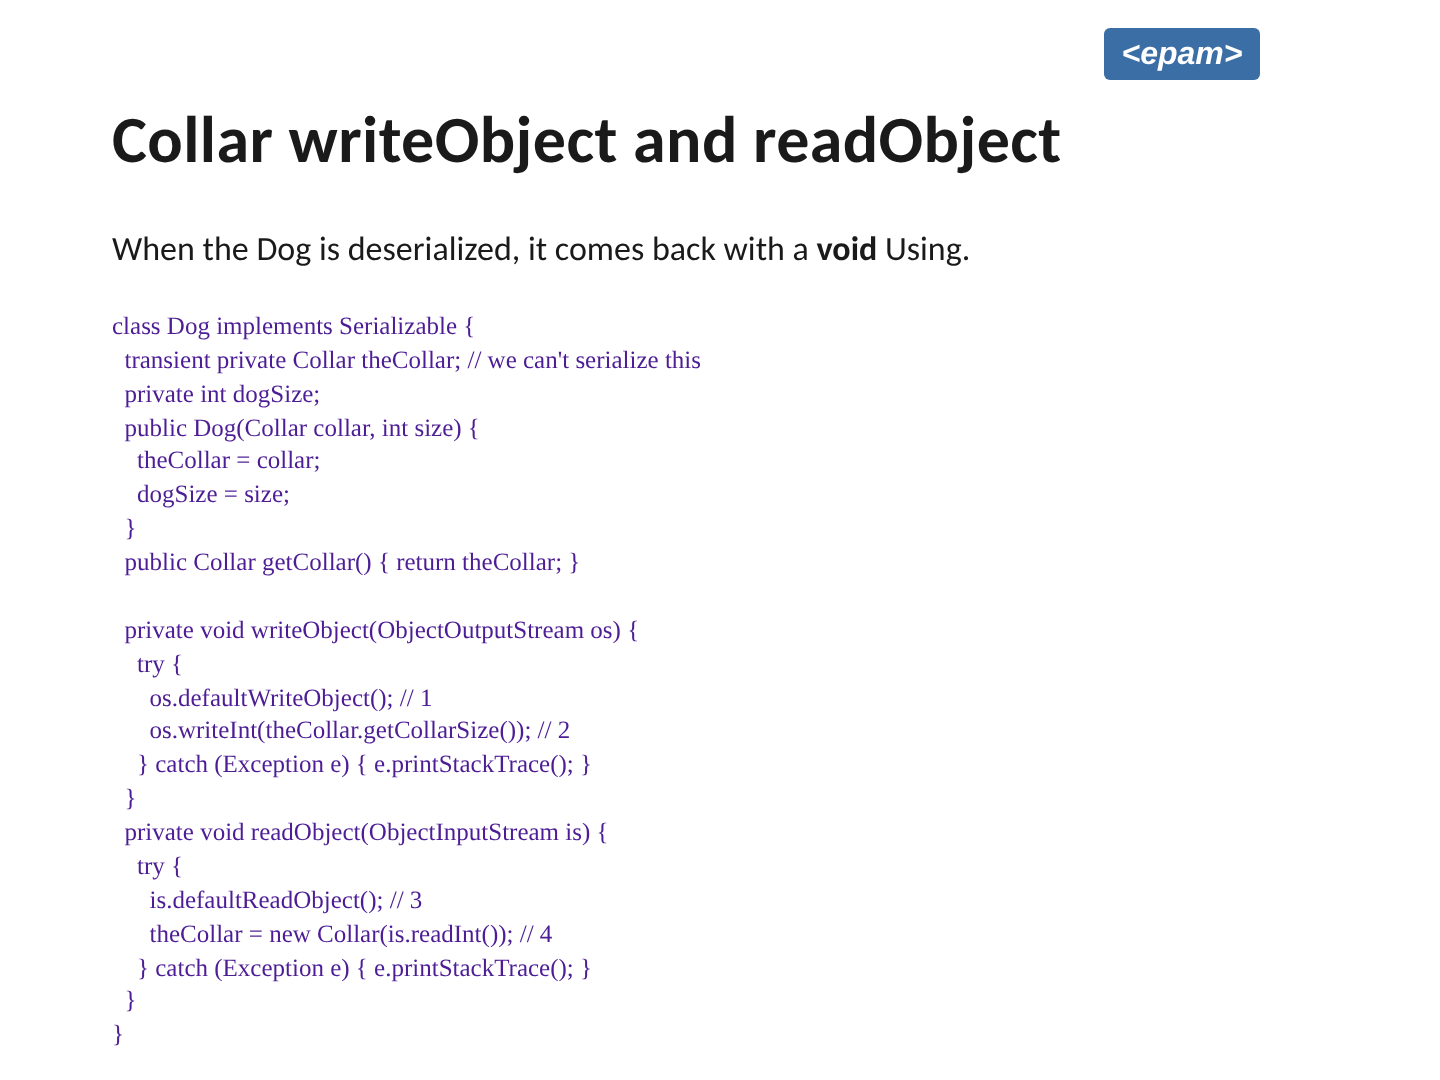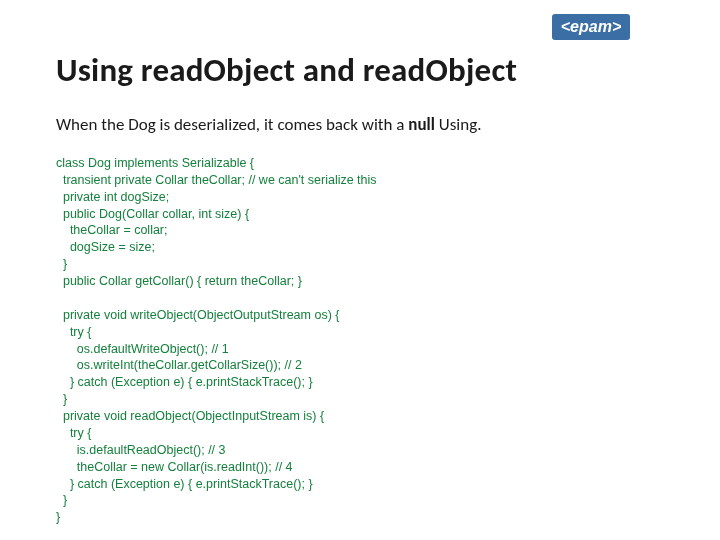--- a/index.html
+++ b/index.html
@@ -3,38 +3,38 @@
 <meta charset="utf-8">
 <style>
   * { margin: 0; padding: 0; box-sizing: border-box; }
   html, body { width: 720px; height: 540px; background: #fff; font-family: Calibri, Arial, sans-serif; color: #1a1a1a; }
   .slide { position: relative; width: 648px; height: 540px; padding: 36px 36px 20px 56px; }
   .logo { position: absolute; top: 14px; right: 18px; }
   .logo svg { display: block; }
   .title { font-size: 33px; font-weight: 700; letter-spacing: 0.2px; margin-top: 14px; margin-bottom: 24px; }
   .subtitle { font-size: 17px; line-height: 1.35; margin-bottom: 18px; }
   .subtitle .bold { font-weight: 700; }
-  .code { font-family: Liberation Sans, sans-serif; font-size: 12.5px; line-height: 1.35; color: #15803d; white-space: pre; }
+  .code { font-family: Liberation Serif, serif; font-size: 12.5px; line-height: 1.35; color: #4c1d95; white-space: pre; }
 </style>
 </head>
 <body>
 
 <div class="slide">
 
   <div class="logo">
     <svg width="78" height="26" viewBox="0 0 78 26">
       <rect x="0" y="0" width="78" height="26" rx="3" fill="#3a6ea5"></rect>
       <text x="39" y="18" text-anchor="middle" font-family="Arial, sans-serif" font-size="16" font-weight="700" font-style="italic" fill="#ffffff">&lt;epam&gt;</text>
     </svg>
   </div>
 
-  <h1 class="title">Using readObject and readObject</h1>
+  <h1 class="title">Collar writeObject and readObject</h1>
 
   <p class="subtitle">
-    <span>When the Dog is deserialized, it comes back with a </span><span class="bold">null</span><span> Using.</span>
+    <span>When the Dog is deserialized, it comes back with a </span><span class="bold">void</span><span> Using.</span>
   </p>
 
   <pre class="code">class Dog implements Serializable {
   transient private Collar theCollar; // we can't serialize this
   private int dogSize;
   public Dog(Collar collar, int size) {
     theCollar = collar;
     dogSize = size;
   }
   public Collar getCollar() { return theCollar; }

